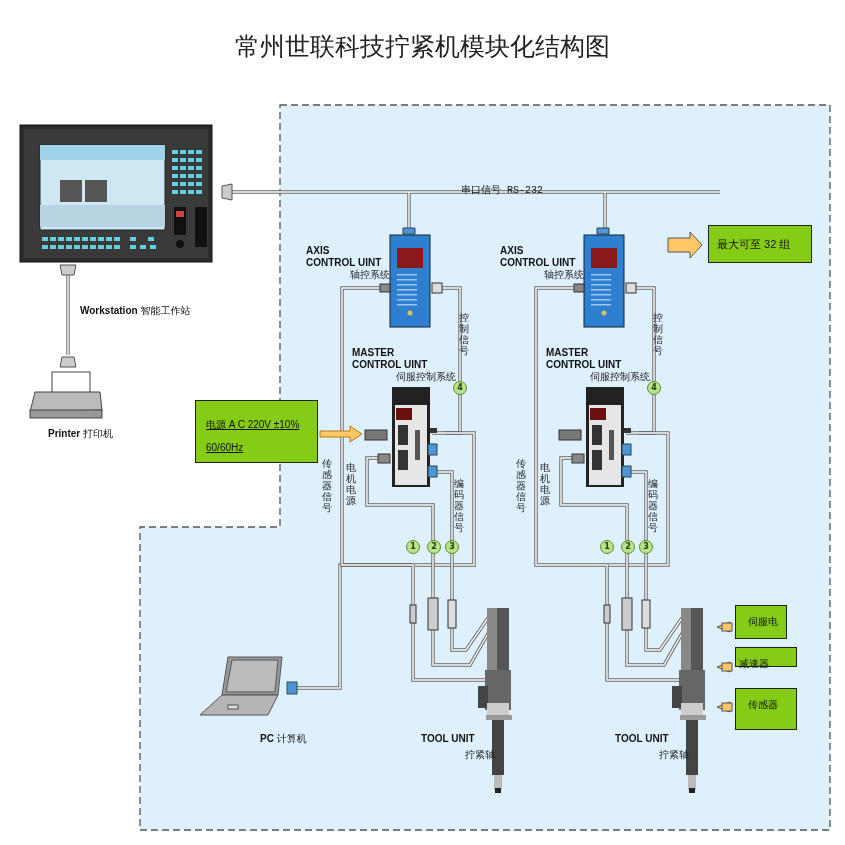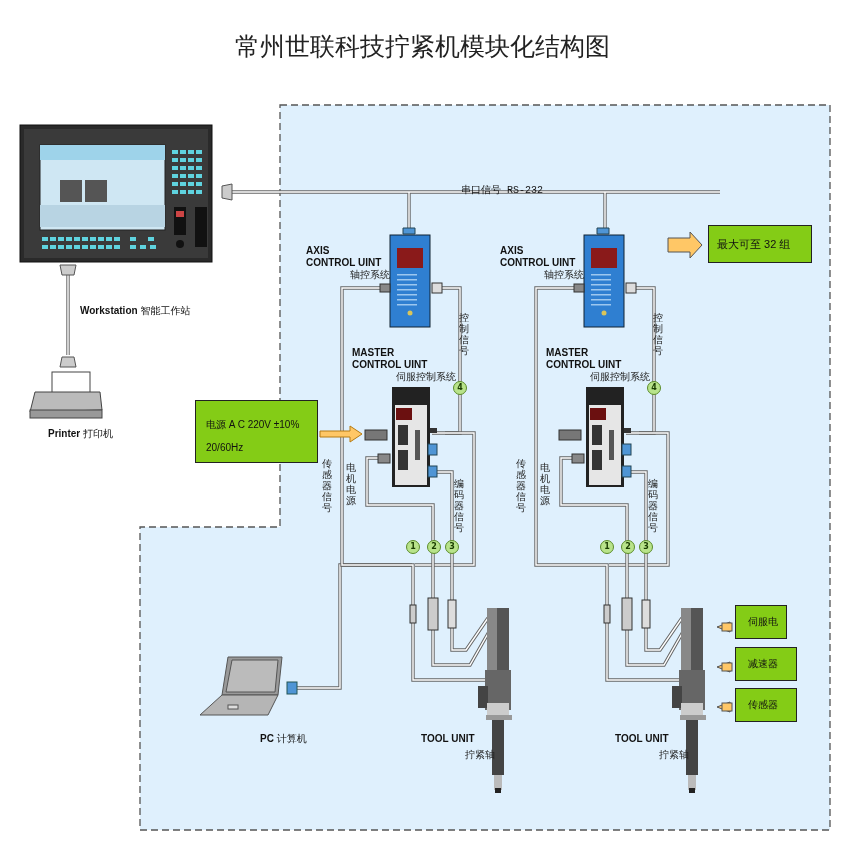--- a/index.html
+++ b/index.html
@@ -260,28 +260,28 @@
 <div class="lbl" style="left:48px;top:428px;">
   <span style="font-weight:bold;">Printer</span>&nbsp;<span>打印机</span>
 </div>
 <div class="lbl" style="left:212px;top:733px;">
   <span style="font-weight:bold;padding-left:48px;">PC</span>&nbsp;<span>计算机</span>
 </div>
 <div class="lbl" style="left:461px;top:177px;font-family:Liberation Mono, monospace;font-size:10px;margin-top:8px;">串口信号 RS-232</div>
 
 <div class="callout" style="left:708px;top:225px;width:104px;height:38px;line-height:36px;padding-left:8px;font-size:11px;">最大可至 32 组</div>
 
-<div class="callout" style="left:195px;top:400px;width:123px;height:63px;padding:12px 0 0 10px;line-height:23px;">
+<div class="callout" style="left:195px;top:400px;width:123px;height:63px;padding:12px 0 0 10px;line-height:23px;text-decoration:underline;">
   <div>电源 A C 220V ±10%</div>
-  <div>20/60Hz</div>
+  <div>60/60Hz</div>
 </div>
 
 <div class="callout" style="left:735px;top:605px;width:52px;height:34px;line-height:32px;padding-left:12px;">伺服电机</div>
-<div class="callout" style="left:735px;top:647px;width:62px;height:34px;line-height:32px;padding-left:12px;">减速器</div>
-<div class="callout" style="left:735px;top:688px;width:62px;height:34px;line-height:32px;padding-left:12px;">传感器</div>
+<div class="callout" style="left:735px;top:647px;width:62px;height:20px;line-height:32px;padding-left:3px;">减速器</div>
+<div class="callout" style="left:735px;top:688px;width:62px;height:42px;line-height:32px;padding-left:12px;">传感器</div>
 
 <div id="group-labels">
     <div class="badge" style="left: 406px; top: 540px;">1</div>
     <div class="badge" style="left: 427px; top: 540px;">2</div>
     <div class="badge" style="left: 445px; top: 540px;">3</div>
     <div class="badge" style="left: 453px; top: 381px;">4</div>
     <div class="lbl" style="left: 306px; top: 245px;">
       <span class="en">AXIS</span>
       <span class="en">CONTROL UINT</span>
       <span class="cn">轴控系统</span>

